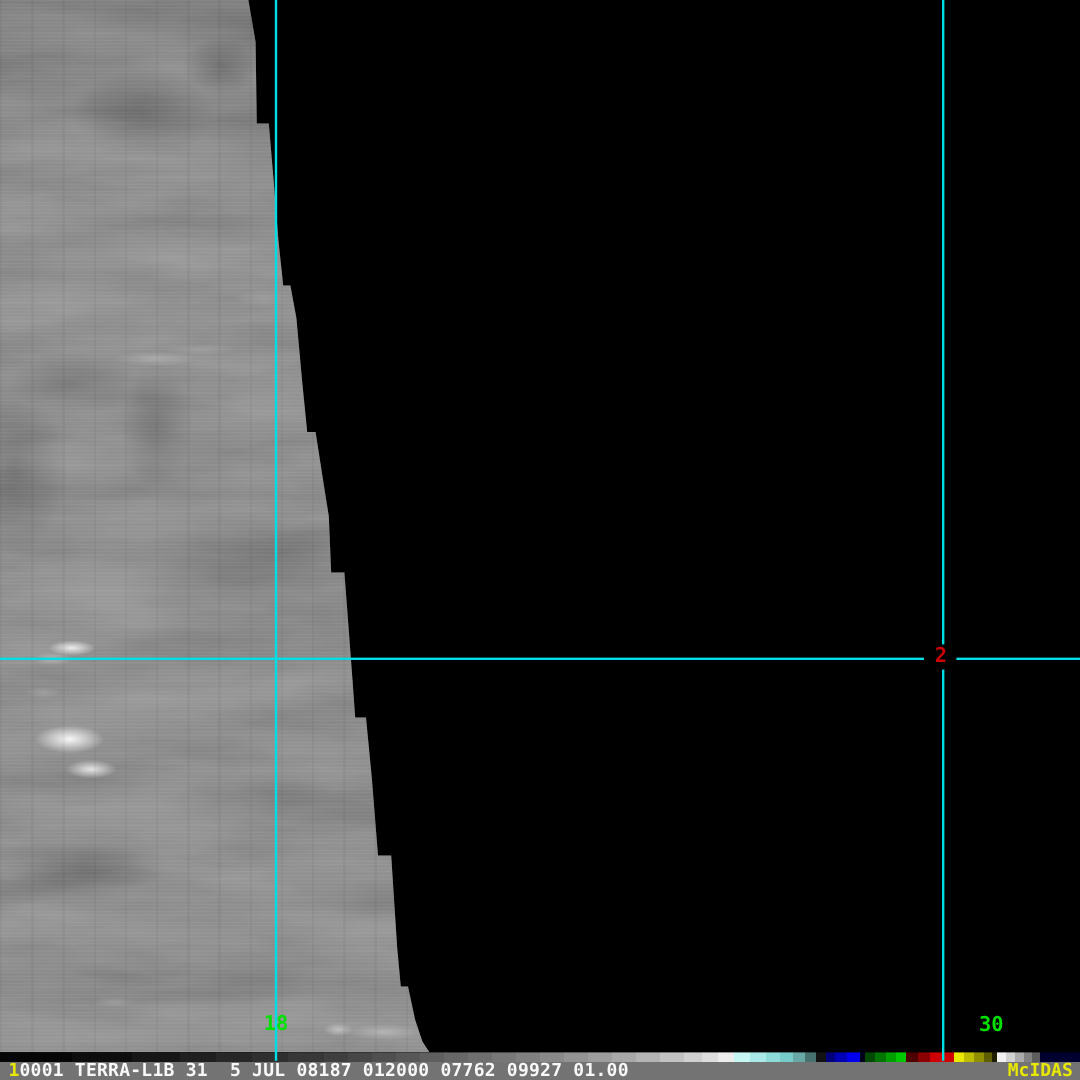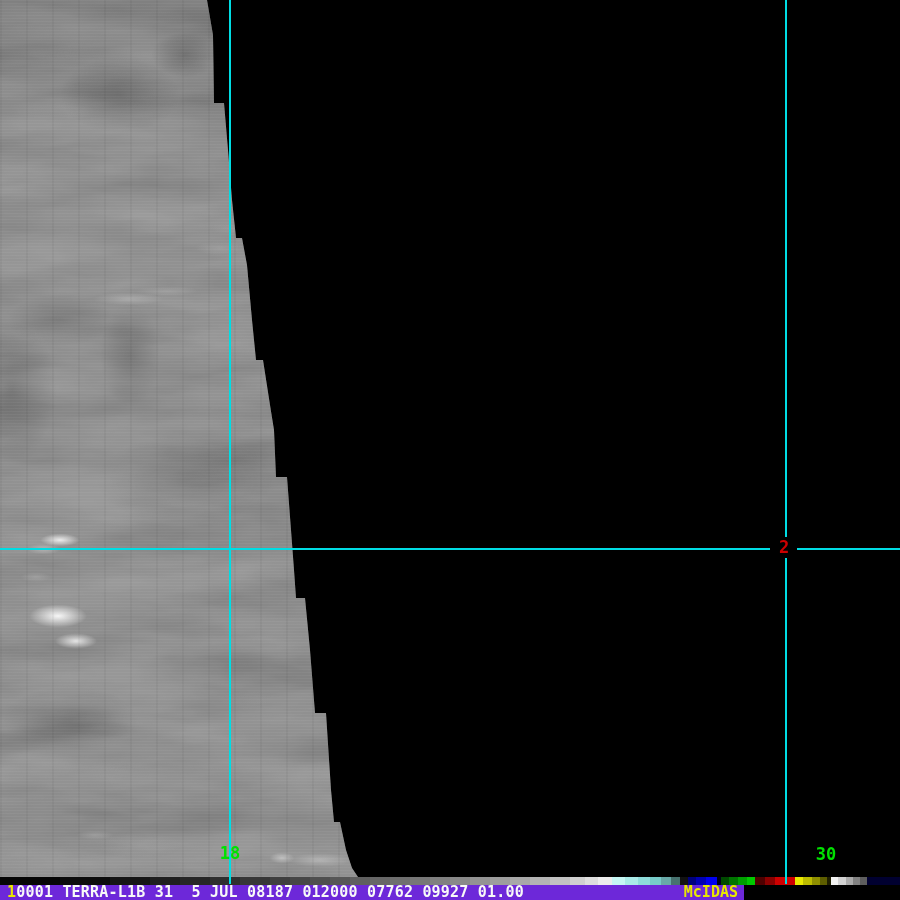--- a/index.html
+++ b/index.html
@@ -59,21 +59,21 @@
   .hline{height:2px;left:0;}
   .coord-label{
     position:absolute;z-index:40;transform:translateX(-50%);
     font:bold 17px "DejaVu Sans Mono","Liberation Mono",monospace;line-height:15px;
     letter-spacing:0px;white-space:pre;
   }
   
   #colorbar{position:absolute;left:0;top:877px;width:900px;height:8px;z-index:20;}
   
   #statusbar{
-    position:absolute;left:0;top:885px;width:744px;height:15px;background:#6d28d9;z-index:50;
+    position:absolute;left:0;top:885px;width:900px;height:15px;background:#737373;z-index:50;
     font:bold 15px "DejaVu Sans Mono","Liberation Mono",monospace;line-height:15px;
     letter-spacing:.2px;white-space:pre;text-align:center;
   }
   #status-text{position:absolute;left:7px;top:0;}
   #brand{position:absolute;right:6px;top:0;letter-spacing:0;}
 </style>
 </head>
 <body>
 
 <div id="stage">

